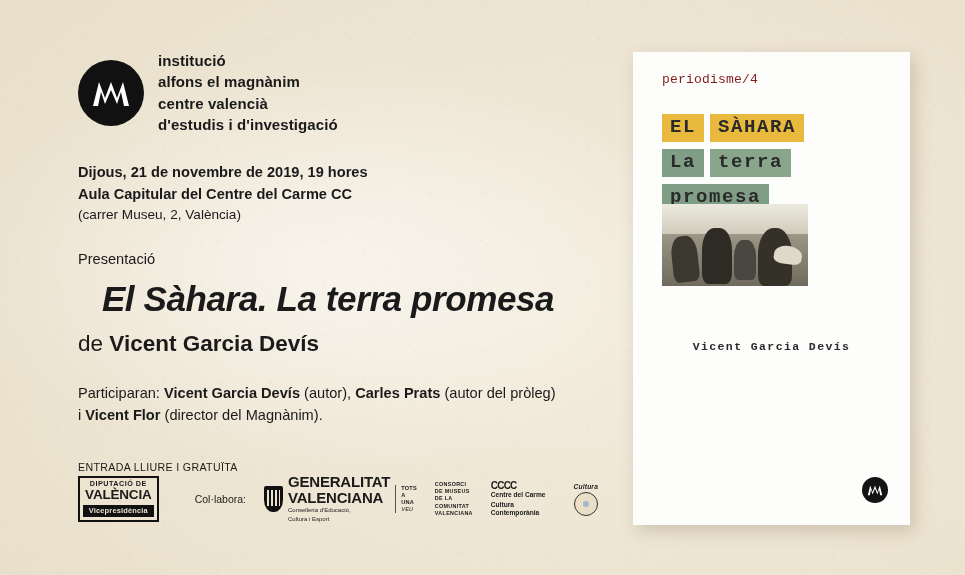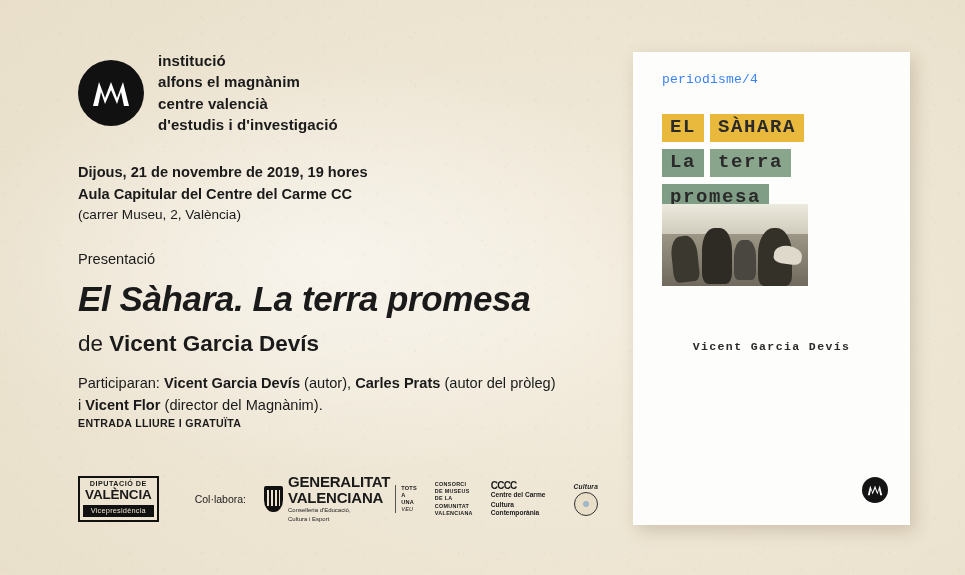--- a/index.html
+++ b/index.html
@@ -81,38 +81,40 @@
     font-size: 14.6px;
   }
 
   .work-title {
     margin-top: 12px;
     font-size: 35px;
     font-weight: bold;
     font-style: italic;
     letter-spacing: -0.4px;
     line-height: 1.12;
+    text-align: center;
   }
   .work-author {
     margin-top: 12px;
     font-size: 22.5px;
     line-height: 1.2;
   }
   .work-author .nm { font-weight: bold; }
 
   .participants {
-    margin-top: 16px;
+    margin-top: 26px;
     font-size: 14.6px;
     line-height: 1.5;
   }
   .participants .nm { font-weight: bold; }
 
   .free-entry {
+    margin-top: 34px;
     font-size: 10.6px;
-    font-weight: bold;
+    font-weight: normal;
     letter-spacing: 0.35px;
   }
 
   
   #sponsors {
     position: absolute;
     left: 78px;
     top: 470px;
     width: 520px;
     height: 58px;
@@ -138,21 +140,21 @@
     font-weight: bold;
     letter-spacing: -0.2px;
     text-align: center;
     line-height: 1.05;
   }
   .dipu .l3 {
     margin-top: 2px;
     background: #111;
     color: #ece3d0;
     font-size: 7.4px;
-    font-weight: normal;
+    font-weight: bold;
     text-align: center;
     letter-spacing: 0.2px;
     padding: 1px 0 2px;
   }
   .collab-label {
     font-size: 10.5px;
     color: #222;
     margin-left: 18px;
     white-space: nowrap;
   }
@@ -254,21 +256,21 @@
     height: 473px;
     background: #fdfdfb;
     box-shadow: 4px 6px 16px rgba(90,75,45,0.22);
   }
   .book-kicker {
     position: absolute;
     left: 29px;
     top: 20px;
     font-family: "Liberation Mono", monospace;
     font-size: 13px;
-    color: #3b82f6;
+    color: #7f1d1d;
     letter-spacing: 0.2px;
   }
   .cover-words {
     position: absolute;
     left: 29px;
     top: 62px;
     width: 220px;
   }
   .cover-words .line { display: flex; gap: 6px; margin-bottom: 7px; }
   .cw {

